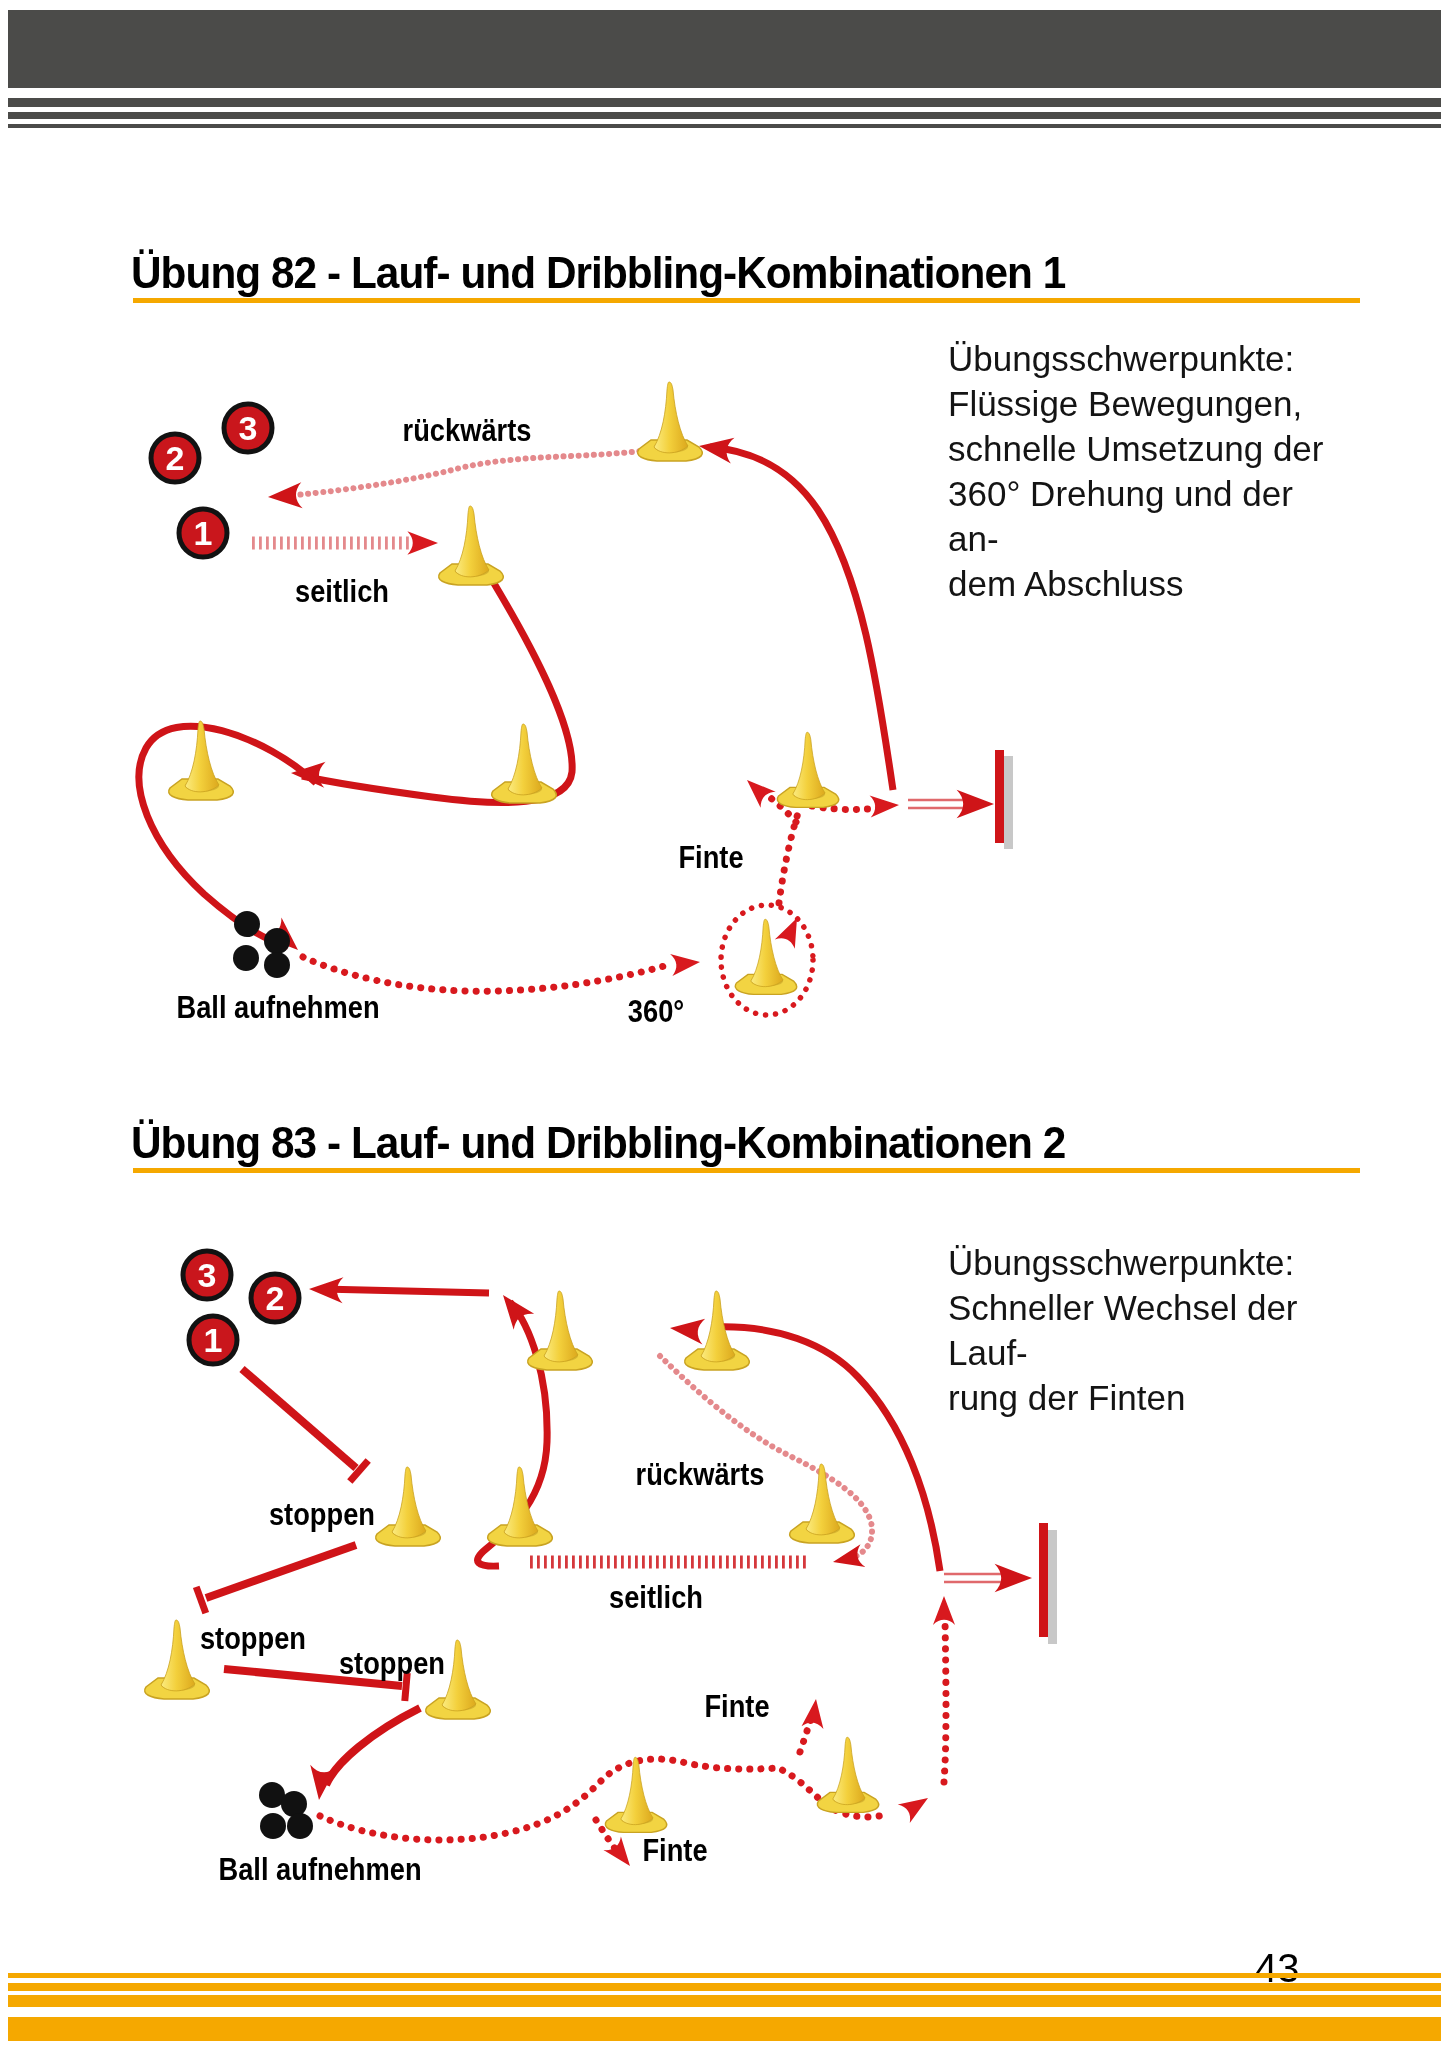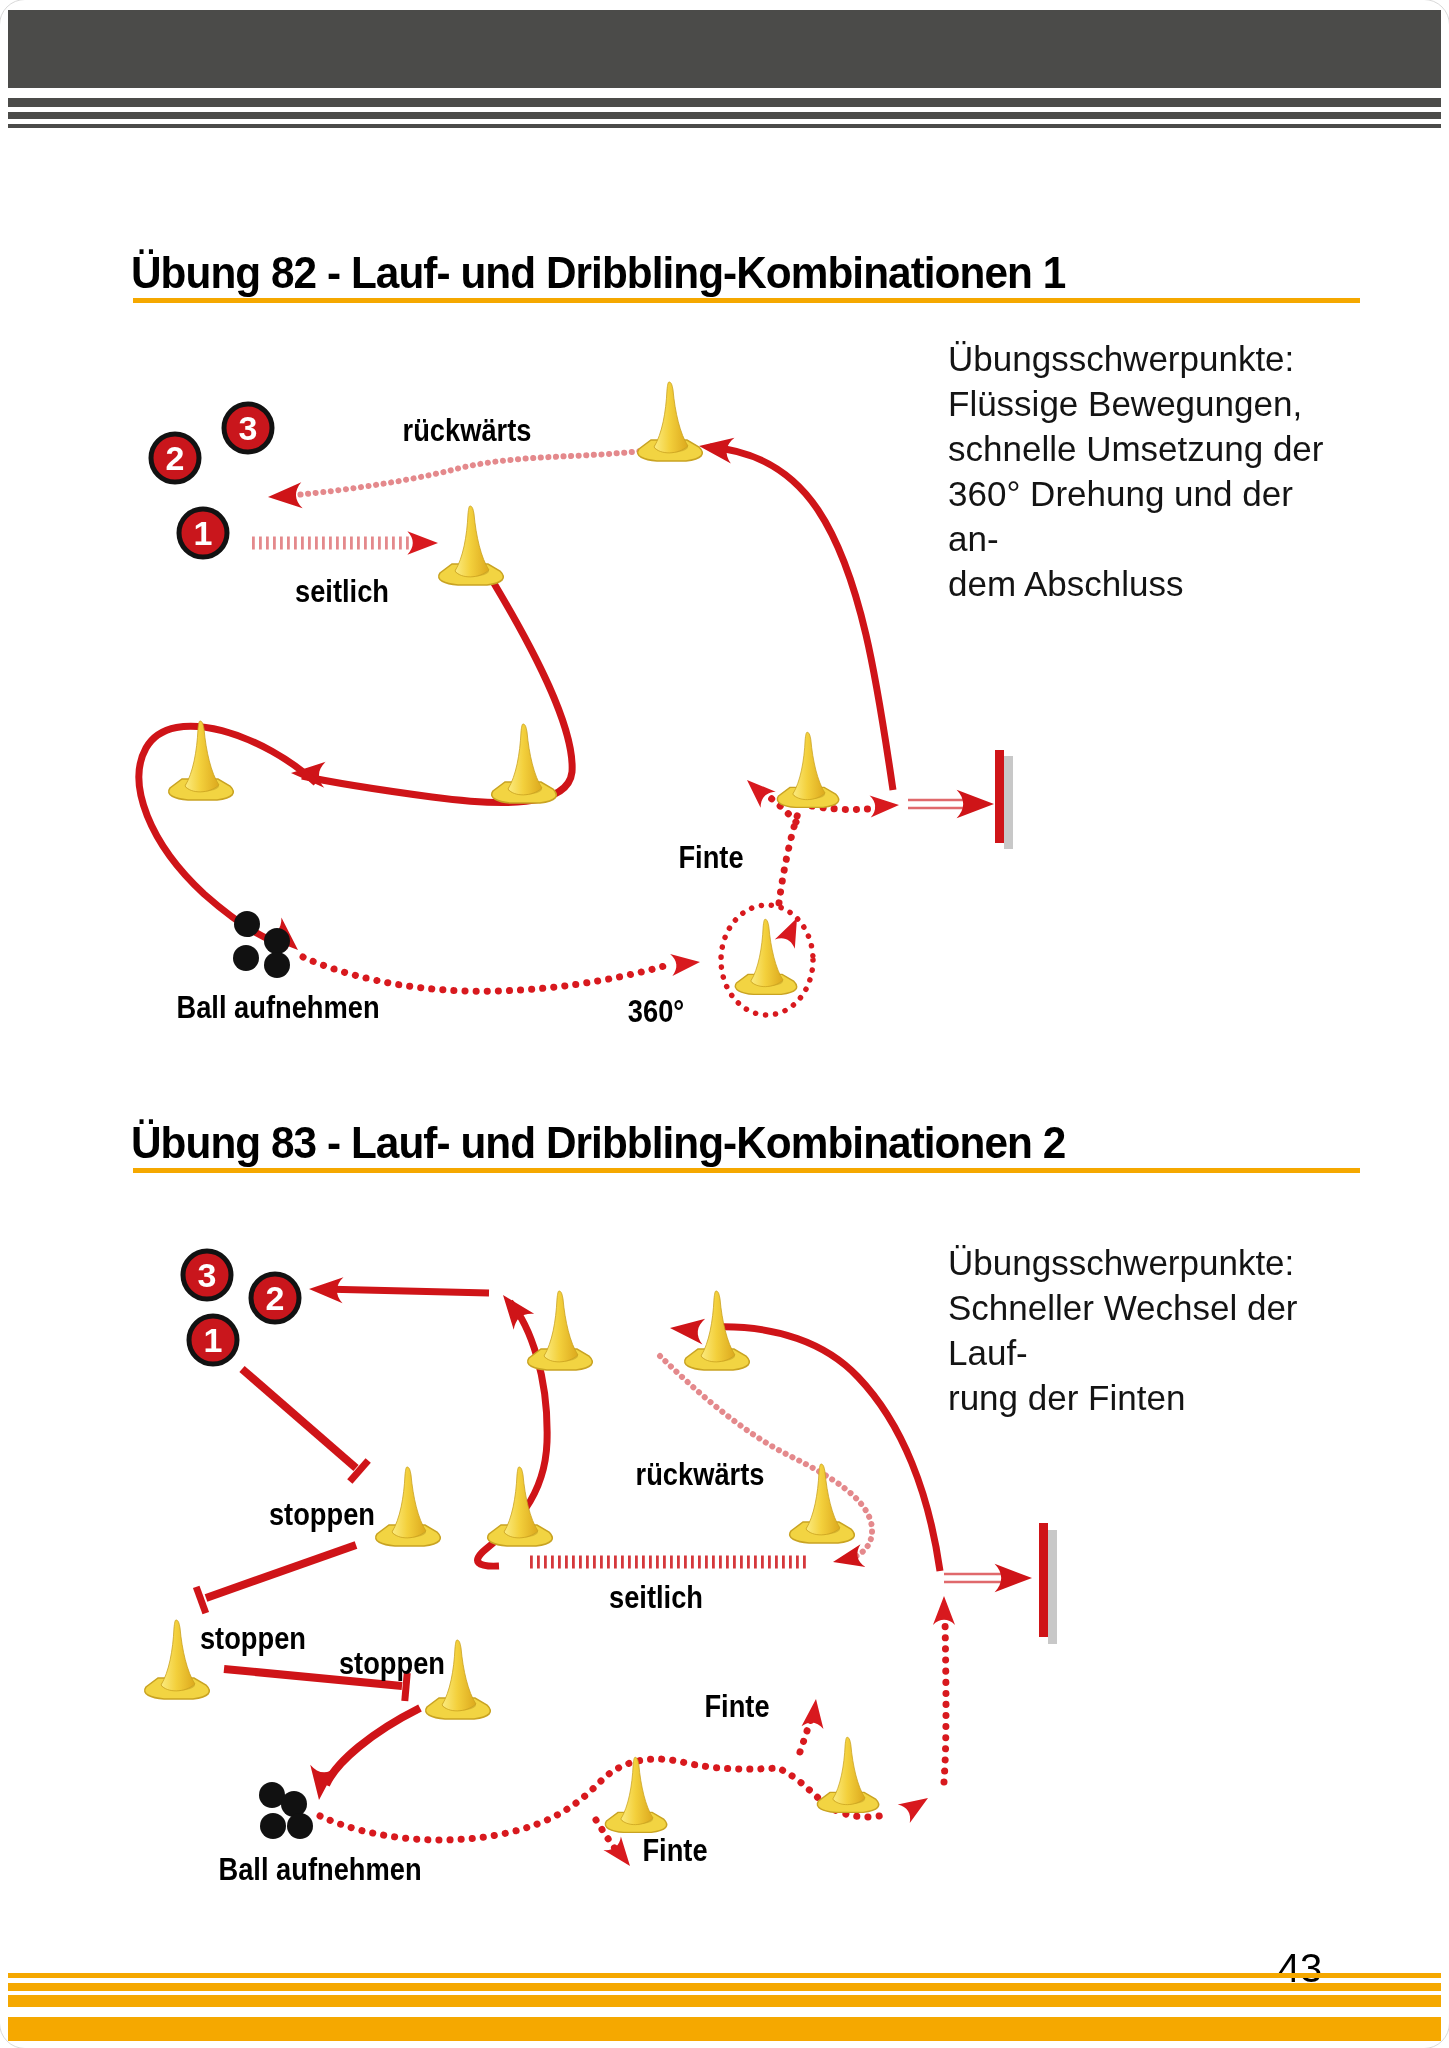--- a/index.html
+++ b/index.html
@@ -1,17 +1,17 @@
 <!DOCTYPE html>
 <html><head>
 <meta charset="utf-8">
 <style>
   html,body{margin:0;padding:0;background:#fff;}
   .page{position:relative;width:1449px;height:2048px;background:#ffffff;
-        font-family:"Liberation Sans",sans-serif;overflow:hidden;outline:1px solid #d9d9d9;border-radius:25px;}
+        font-family:"Liberation Sans",sans-serif;overflow:hidden;outline:1px solid #d9d9d9;}
   
   .bar{position:absolute;left:8px;right:8px;background:#4b4b49;}
   .bar.b-main{top:10px;height:78px;}
   .bar.b-s1{top:98px;height:9px;}
   .bar.b-s2{top:112px;height:7px;}
   .bar.b-s3{top:124px;height:4px;}
   
   .obar{position:absolute;left:8px;right:8px;background:#f5a800;}
   .obar.o-s1{top:1973px;height:5px;}
   .obar.o-s2{top:1983px;height:8px;}
@@ -28,21 +28,21 @@
   .f1{top:336px;} .f2{top:1240px;}
   .fhead{font-weight:normal;}
   
   .dlabel{position:absolute;font-size:31px;font-weight:bold;color:#000;white-space:nowrap;
           transform:translate(-50%,-50%) scaleX(.88);}
   
   .pcircle{position:absolute;width:53px;height:53px;border-radius:50%;background:#c9161c;
            border:5px solid #121212;color:#fff;font-weight:bold;font-size:34px;
            display:flex;align-items:center;justify-content:center;
            transform:translate(-50%,-50%);box-sizing:border-box;}
-  .pnum{position:absolute;top:1946px;left:1255px;width:90px;text-align:center;
+  .pnum{position:absolute;top:1946px;left:1255px;width:90px;text-align:left;
         font-size:40px;color:#000;}
   svg.layer{position:absolute;left:0;top:0;}
 </style>
 </head>
 <body>
 
 <div class="page">
 
   <div class="bar b-main"></div>
   <div class="bar b-s1"></div>

